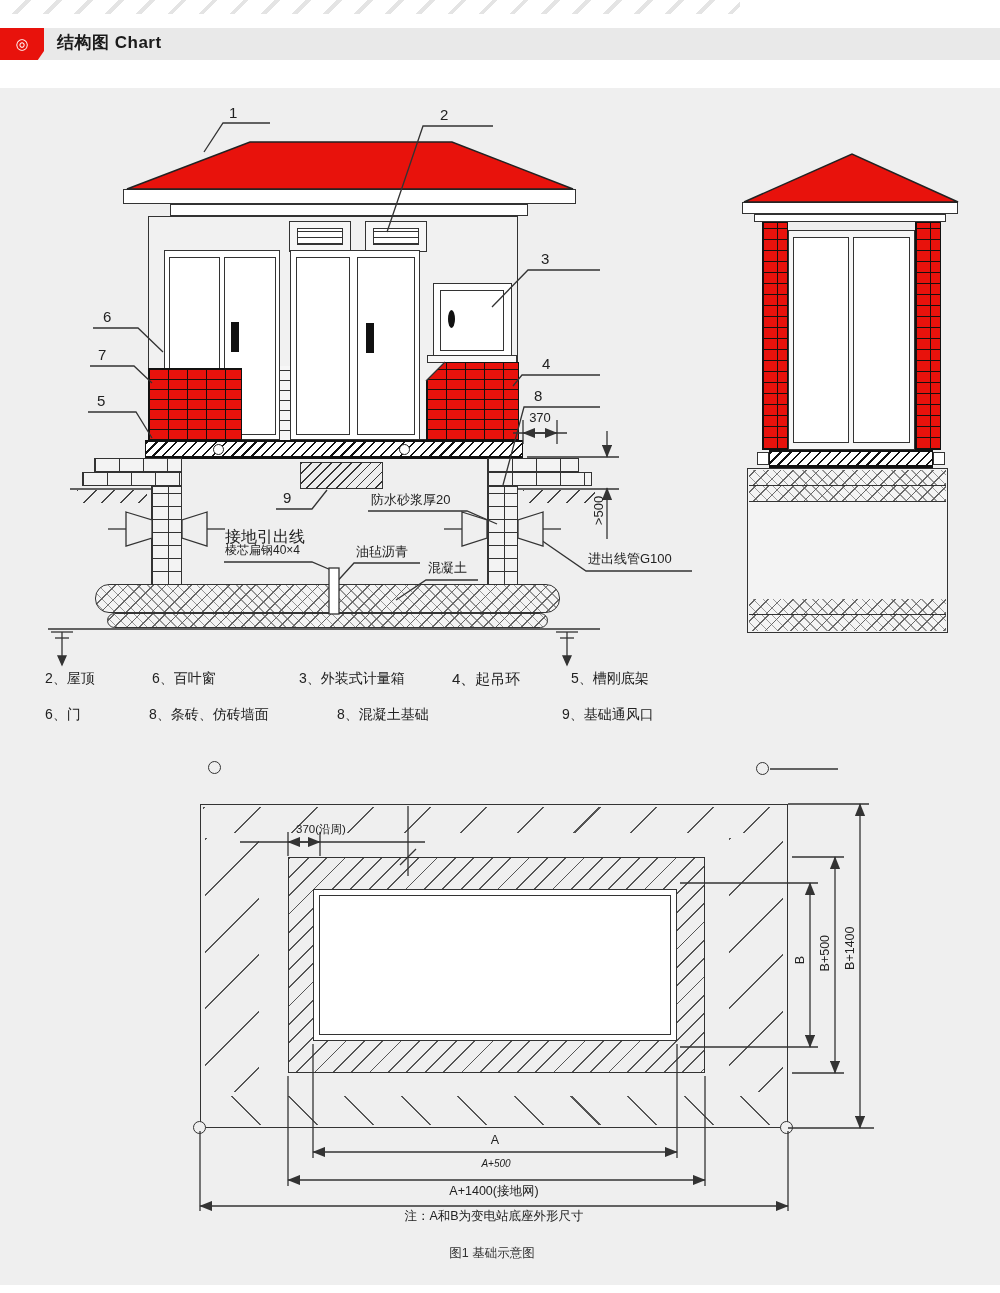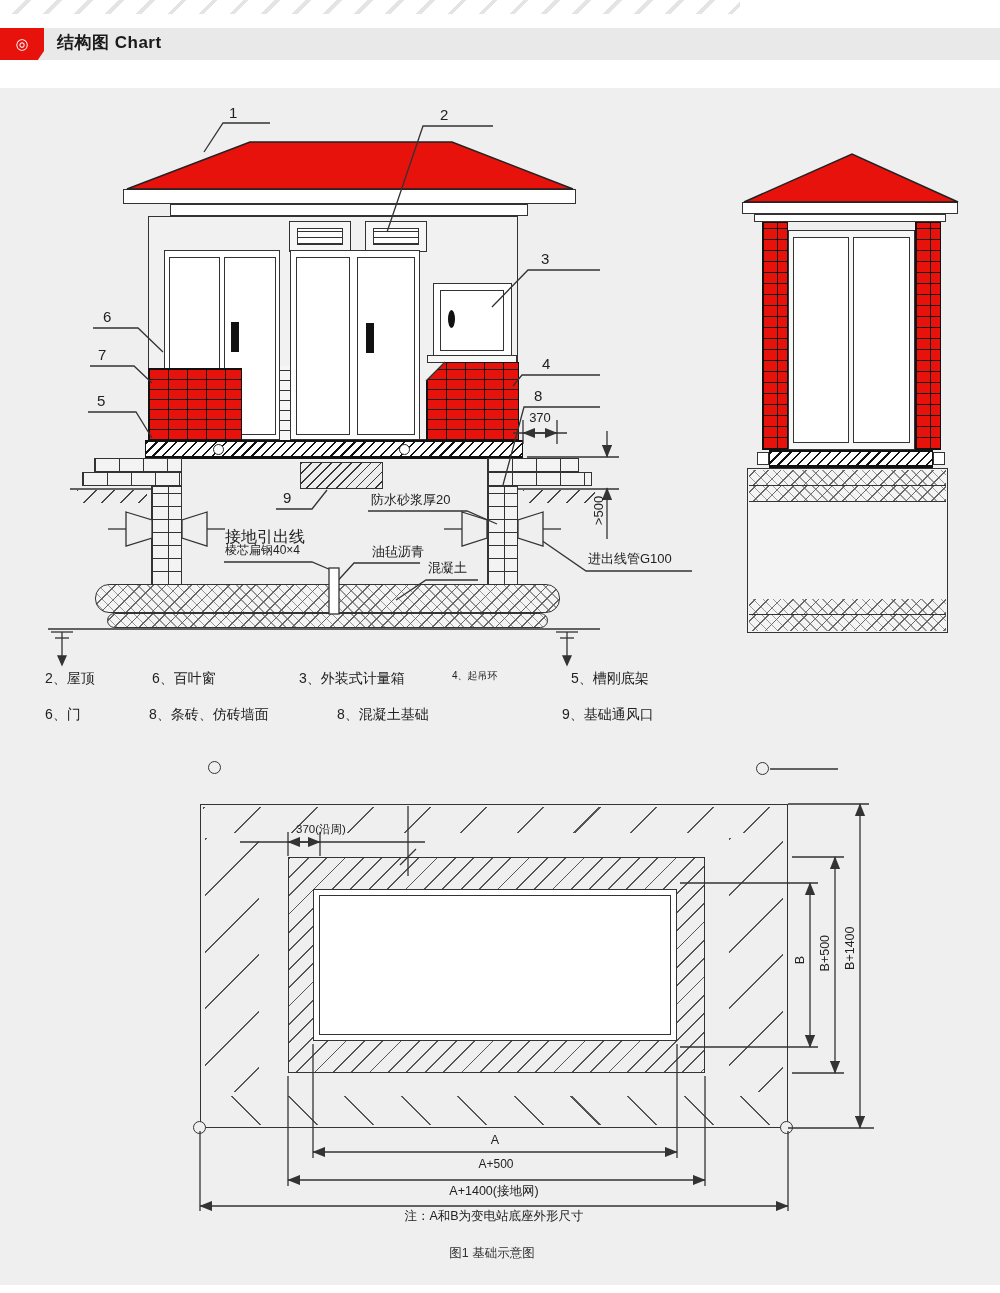--- a/index.html
+++ b/index.html
@@ -248,39 +248,39 @@
   <div class="t num" style="left:542px;top:355px;">4</div>
   <div class="t num" style="left:97px;top:392px;">5</div>
   <div class="t num" style="left:103px;top:308px;">6</div>
   <div class="t num" style="left:98px;top:346px;">7</div>
   <div class="t num" style="left:534px;top:387px;">8</div>
   <div class="t num" style="left:283px;top:489px;">9</div>
 
   <div class="t" style="left:371px;top:493px;">防水砂浆厚20</div>
   <div class="t" style="left:225px;top:528px;font-size:16px;">接地引出线</div>
   <div class="t" style="left:225px;top:544px;font-size:12px;">棱芯扁钢40×4</div>
-  <div class="t" style="left:372px;top:545px;">油毡沥青</div>
+  <div class="t" style="left:356px;top:545px;">油毡沥青</div>
   <div class="t" style="left:428px;top:561px;">混凝土</div>
   <div class="t" style="left:588px;top:552px;">进出线管G100</div>
   <div class="t ctr" style="left:521px;top:411px;width:38px;">370</div>
   <div class="t rot ctr" style="left:577px;top:503px;width:44px;">&gt;500</div>
 
   <div class="t" style="left:45px;top:670px;font-size:14px;">2、屋顶</div>
   <div class="t" style="left:152px;top:670px;font-size:14px;">6、百叶窗</div>
   <div class="t" style="left:284px;top:670px;font-size:14px;margin-left:15px;">3、外装式计量箱</div>
-  <div class="t" style="left:452px;top:670px;font-size:10px;">4、起吊环</div>
+  <div class="t" style="left:452px;top:670px;font-size:15px;">4、起吊环</div>
   <div class="t" style="left:571px;top:670px;font-size:14px;">5、槽刚底架</div>
   <div class="t" style="left:45px;top:706px;font-size:14px;">6、门</div>
   <div class="t" style="left:149px;top:706px;font-size:14px;">8、条砖、仿砖墙面</div>
   <div class="t" style="left:337px;top:706px;font-size:14px;">8、混凝土基础</div>
   <div class="t" style="left:522px;top:706px;font-size:14px;margin-left:40px;">9、基础通风口</div>
 
   <div class="t" style="left:296px;top:823px;font-size:11.5px;">370(沿周)</div>
   <div class="t ctr" style="left:455px;top:1133px;width:80px;font-size:12.5px;">A</div>
-  <div class="t ctr" style="left:456px;top:1158px;width:80px;font-size:12px;">A+500</div>
+  <div class="t ctr" style="left:456px;top:1158px;width:80px;font-size:10px;font-style:italic;">A+500</div>
   <div class="t ctr" style="left:424px;top:1184px;width:140px;font-size:12.5px;">A+1400(接地网)</div>
   <div class="t rot ctr" style="left:778px;top:953px;width:44px;font-size:12.5px;">B</div>
   <div class="t rot ctr" style="left:797px;top:946px;width:56px;font-size:12.5px;">B+500</div>
   <div class="t rot ctr" style="left:818px;top:941px;width:64px;font-size:12.5px;">B+1400</div>
   <div class="t ctr" style="left:374px;top:1209px;width:240px;font-size:12.5px;">注：A和B为变电站底座外形尺寸</div>
 
   <div class="t" id="caption">图1 基础示意图</div>
 
 </div>
 

